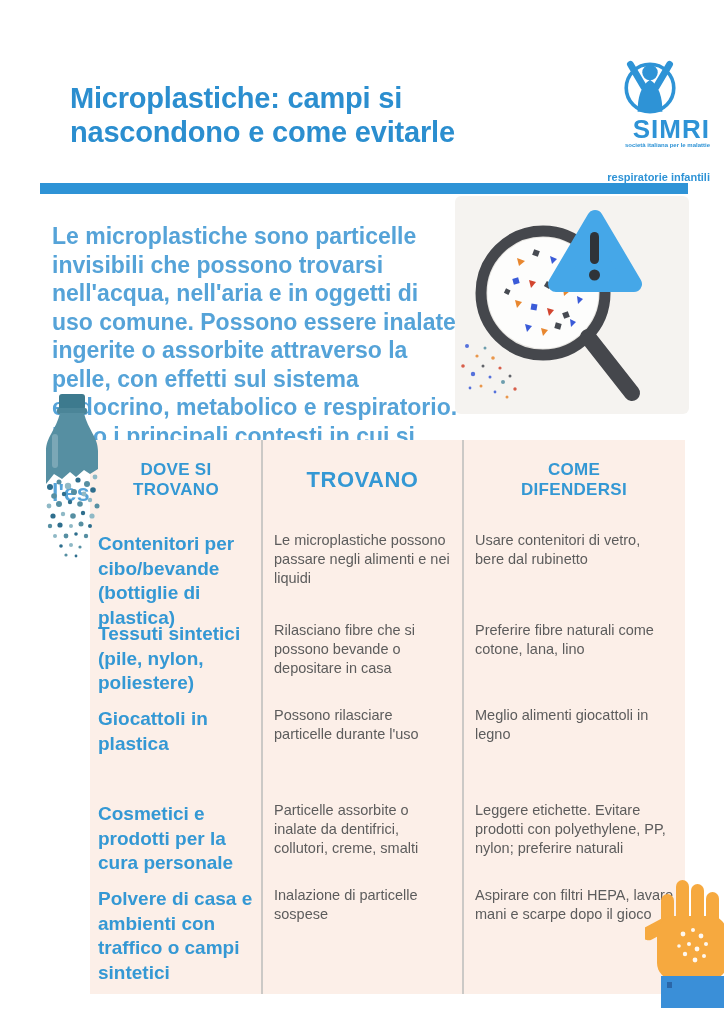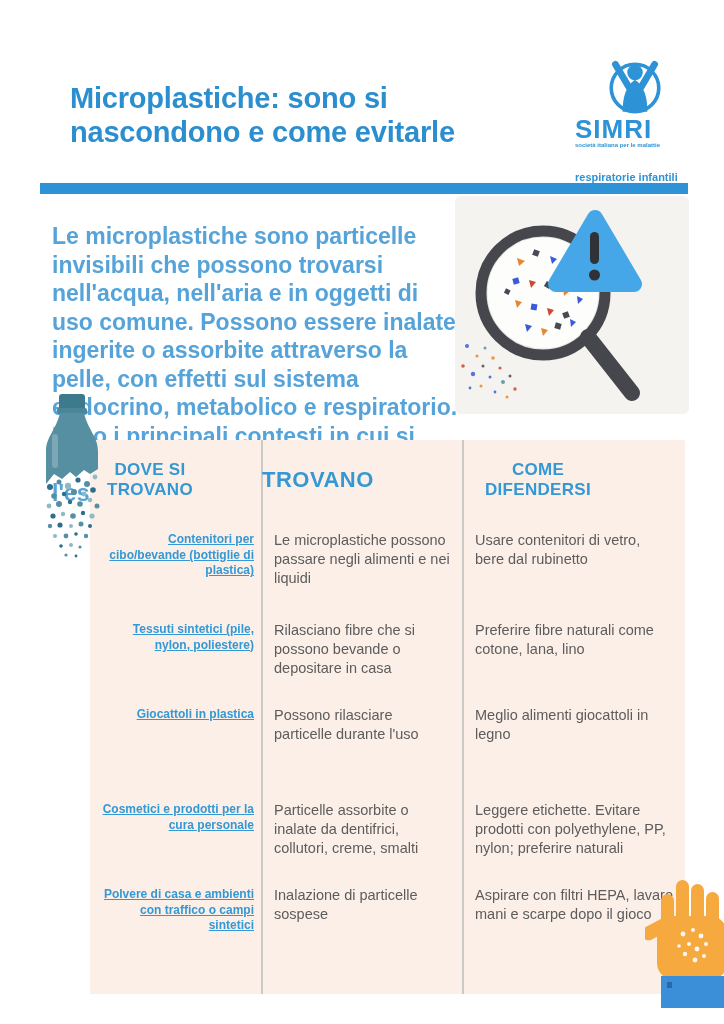--- a/index.html
+++ b/index.html
@@ -2,21 +2,21 @@
 <html><head>
 <meta charset="utf-8">
 <style>
   html,body{margin:0;padding:0;background:#ffffff;}
   .page{position:relative;width:724px;height:1024px;background:#ffffff;overflow:hidden;
         font-family:"Liberation Sans",sans-serif;}
 
   
   .title{position:absolute;left:70px;top:82px;width:540px;
          font-size:29px;font-weight:bold;line-height:1.16;color:#2b8ecf;letter-spacing:-0.2px;}
-  .logo{position:absolute;left:575px;top:56px;width:120px;text-align:left;color:#2e93d6;}
+  .logo{position:absolute;left:590px;top:56px;width:120px;text-align:right;color:#2e93d6;}
   .logo-icon{width:62px;height:62px;margin:0 auto;display:block;}
   .logo-acronym{font-size:26px;font-weight:bold;letter-spacing:1px;line-height:1;margin-top:-2px;}
   .logo-tag1{font-size:6px;font-weight:bold;line-height:1.3;}
   .logo-tag2{font-size:11px;font-weight:bold;line-height:1.1;margin-top:21px;}
 
   .divider-bar{position:absolute;left:40px;top:183px;width:648px;height:11px;background:#2e93d6;}
 
   
   .intro-text{position:absolute;left:52px;top:222px;width:412px;margin:0;
               font-size:23px;line-height:1.24;color:#55a3d8;font-weight:bold;}
@@ -25,42 +25,42 @@
   .illus-box svg{display:block;width:234px;height:218px;}
 
   
   .table{position:absolute;left:90px;top:440px;width:595px;height:554px;background:#fcefe8;}
   .vline{position:absolute;top:0;width:2px;height:100%;background:#cbc9c6;}
   .vline.v1{left:171px;}
   .vline.v2{left:372px;}
   .grid{position:absolute;inset:0;display:grid;
         grid-template-columns:172px 201px 222px;
         grid-template-rows:80px 90px 85px 95px 85px 119px;}
-  .hcell{display:flex;align-items:center;justify-content:flex-start;text-align:center;
+  .hcell{display:flex;align-items:center;justify-content:center;text-align:center;
          color:#3498d4;font-weight:bold;font-size:17px;line-height:1.15;letter-spacing:.3px;}
   .hcell .hw1{max-width:120px;}
   .hcell .hw3{max-width:150px;}
   .hcell.eff{font-size:22px;letter-spacing:.5px;}
-  .lcell{padding:12px 8px 0;text-align:right;color:#3498d4;font-weight:bold;
-         font-size:12px;line-height:1.3;text-decoration:underline;}
+  .lcell{padding:12px 8px 0;text-align:left;color:#3498d4;font-weight:bold;
+         font-size:19px;line-height:1.3;}
   .bcell{padding:11px 12px 0;text-align:left;color:#5c5c5c;
          font-size:14.5px;line-height:1.3;}
 
   
   .bottle{position:absolute;left:26px;top:392px;width:92px;height:172px;z-index:3;}
   .hand{position:absolute;left:645px;top:872px;width:79px;height:136px;z-index:3;}
   .bottle svg,.hand svg{display:block;width:100%;height:100%;}
 </style>
 </head>
 <body>
 
 <div class="page">
 
   <h1 class="title" style="margin:0;">
-    <div>Microplastiche: sono si</div>
+    <div>Microplastiche: campi si</div>
     <div>nascondono e come evitarle</div>
   </h1>
 
   <div class="logo">
     <svg class="logo-icon" viewBox="0 0 60 60">
       <circle cx="30" cy="31" r="23" fill="none" stroke="#2e93d6" stroke-width="3.5"></circle>
       <circle cx="30" cy="16" r="7.5" fill="#2e93d6"></circle>
       <path d="M24,30 L11,8" stroke="#2e93d6" stroke-width="6.5" stroke-linecap="round" fill="none"></path>
       <path d="M36,30 L49,8" stroke="#2e93d6" stroke-width="6.5" stroke-linecap="round" fill="none"></path>
       <path d="M30,23 C39,29 42,40 42,54 L18,54 C18,40 21,29 30,23 Z" fill="#2e93d6"></path>

